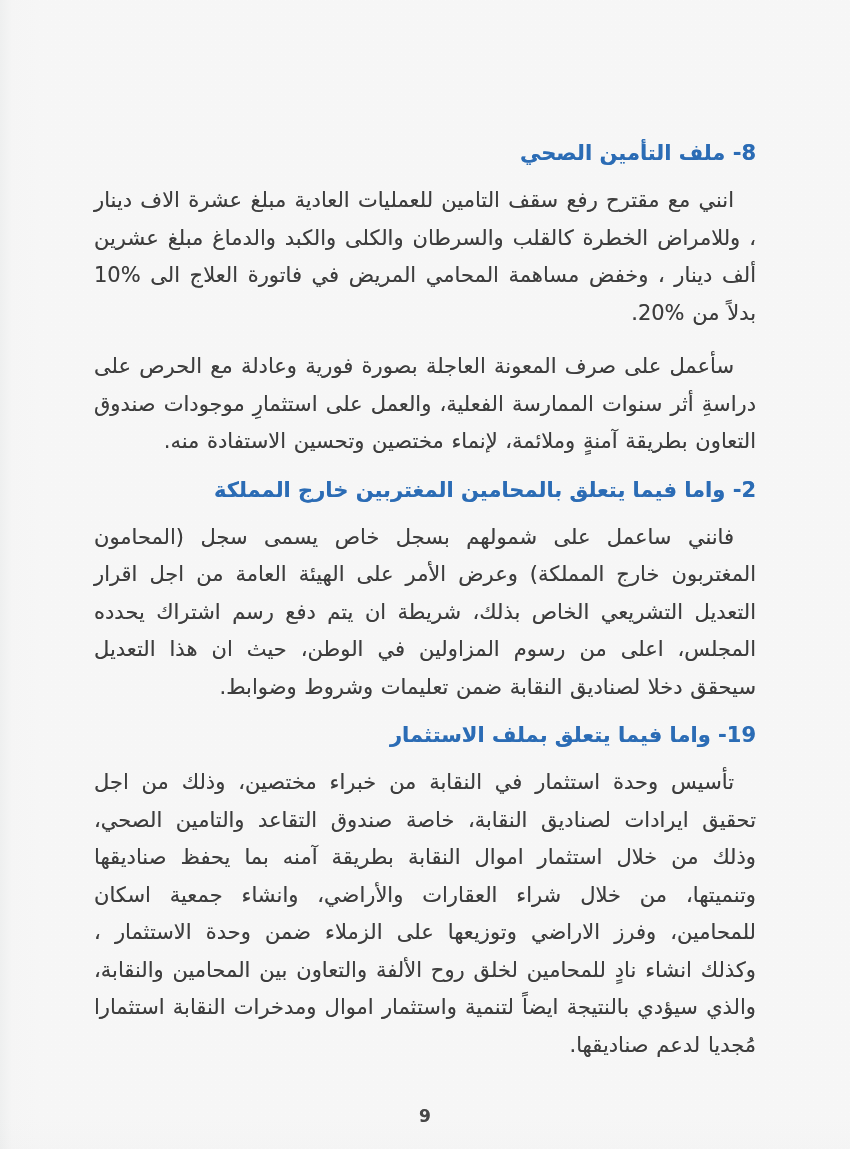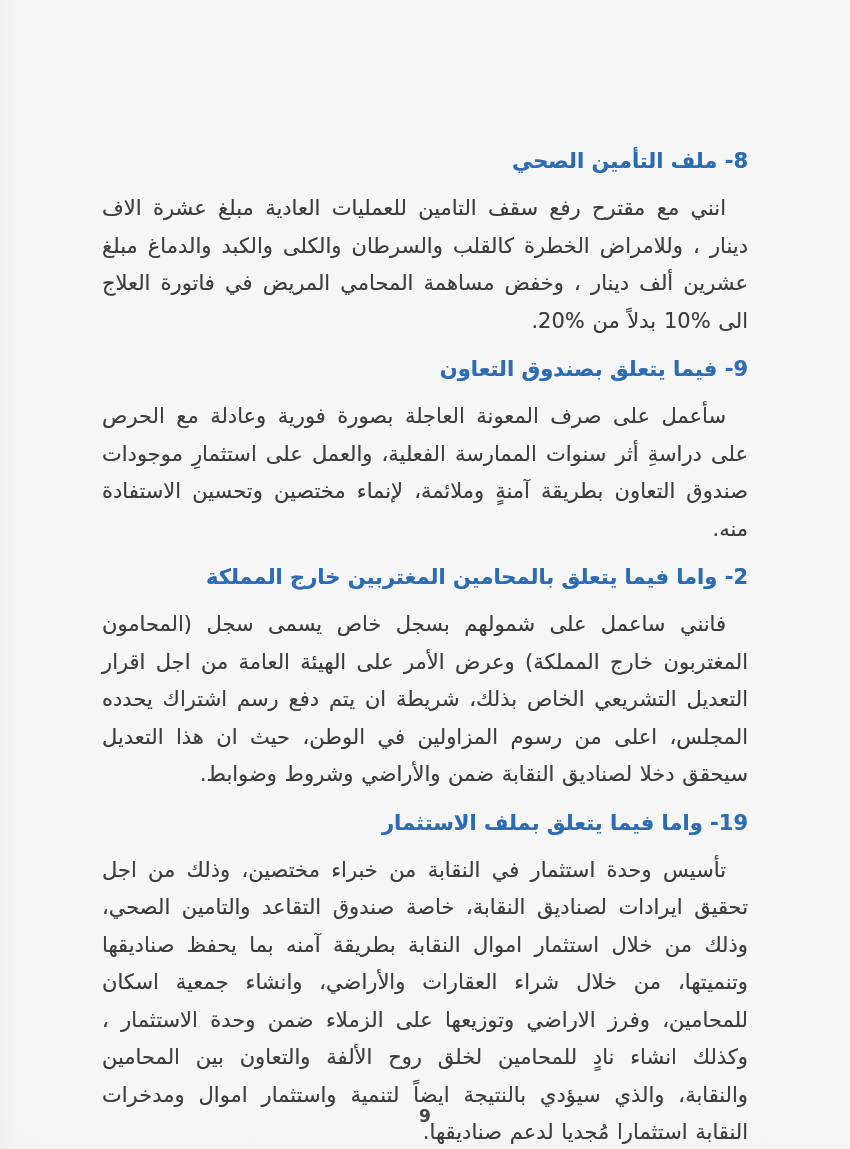--- a/index.html
+++ b/index.html
@@ -19,21 +19,21 @@
     overflow: hidden;
     font-family: "DejaVu Sans", sans-serif;
   }
   .content {
     position: absolute;
     top: 140px;
     right: 94px;
     width: 662px;
     direction: rtl;
   }
-  .section { margin: 8px; padding: 0; }
+  .section { margin: 0; padding: 0; }
   .section-heading {
     margin: 0 0 15px 0;
     color: #2b6cb5;
     font-size: 21px;
     line-height: 27px;
     font-weight: bold;
     text-align: right;
     text-shadow: 0 0 0.5px rgba(43,108,181,0.55);
   }
   .section-paragraph {
@@ -64,27 +64,26 @@
 <div class="scan-page">
 
   <div class="content" dir="rtl">
 
     <div class="section">
       <h2 class="section-heading">8- ملف التأمين الصحي</h2>
       <p class="section-paragraph">انني مع مقترح رفع سقف التامين للعمليات العادية مبلغ عشرة الاف دينار ، وللامراض الخطرة كالقلب والسرطان والكلى والكبد والدماغ مبلغ عشرين ألف دينار ، وخفض مساهمة المحامي المريض في فاتورة العلاج الى %10 بدلاً من %20.</p>
     </div>
 
     <div class="section">
-      <h2 class="section-heading">9- فيما يتعلق بصندوق التعاون</h2>
       <p class="section-paragraph">سأعمل على صرف المعونة العاجلة بصورة فورية وعادلة مع الحرص على دراسةِ أثر سنوات الممارسة الفعلية، والعمل على استثمارِ موجودات صندوق التعاون بطريقة آمنةٍ وملائمة، لإنماء مختصين وتحسين الاستفادة منه.</p>
     </div>
 
     <div class="section">
       <h2 class="section-heading">2- واما فيما يتعلق بالمحامين المغتربين خارج المملكة</h2>
-      <p class="section-paragraph">فانني ساعمل على شمولهم بسجل خاص يسمى سجل (المحامون المغتربون خارج المملكة) وعرض الأمر على الهيئة العامة من اجل اقرار التعديل التشريعي الخاص بذلك، شريطة ان يتم دفع رسم اشتراك يحدده المجلس، اعلى من رسوم المزاولين في الوطن، حيث ان هذا التعديل سيحقق دخلا لصناديق النقابة ضمن والأراضي وشروط وضوابط.</p>
+      <p class="section-paragraph">فانني ساعمل على شمولهم بسجل خاص يسمى سجل (المحامون المغتربون خارج المملكة) وعرض الأمر على الهيئة العامة من اجل اقرار التعديل التشريعي الخاص بذلك، شريطة ان يتم دفع رسم اشتراك يحدده المجلس، اعلى من رسوم المزاولين في الوطن، حيث ان هذا التعديل سيحقق دخلا لصناديق النقابة ضمن تعليمات وشروط وضوابط.</p>
     </div>
 
     <div class="section">
       <h2 class="section-heading">19- واما فيما يتعلق بملف الاستثمار</h2>
       <p class="section-paragraph">تأسيس وحدة استثمار في النقابة من خبراء مختصين، وذلك من اجل تحقيق ايرادات لصناديق النقابة، خاصة صندوق التقاعد والتامين الصحي، وذلك من خلال استثمار اموال النقابة بطريقة آمنه بما يحفظ صناديقها وتنميتها، من خلال شراء العقارات والأراضي، وانشاء جمعية اسكان للمحامين، وفرز الاراضي وتوزيعها على الزملاء ضمن وحدة الاستثمار ، وكذلك انشاء نادٍ للمحامين لخلق روح الألفة والتعاون بين المحامين والنقابة، والذي سيؤدي بالنتيجة ايضاً لتنمية واستثمار اموال ومدخرات النقابة استثمارا مُجديا لدعم صناديقها.</p>
     </div>
 
   </div>
 
   <div class="page-number">9</div>

